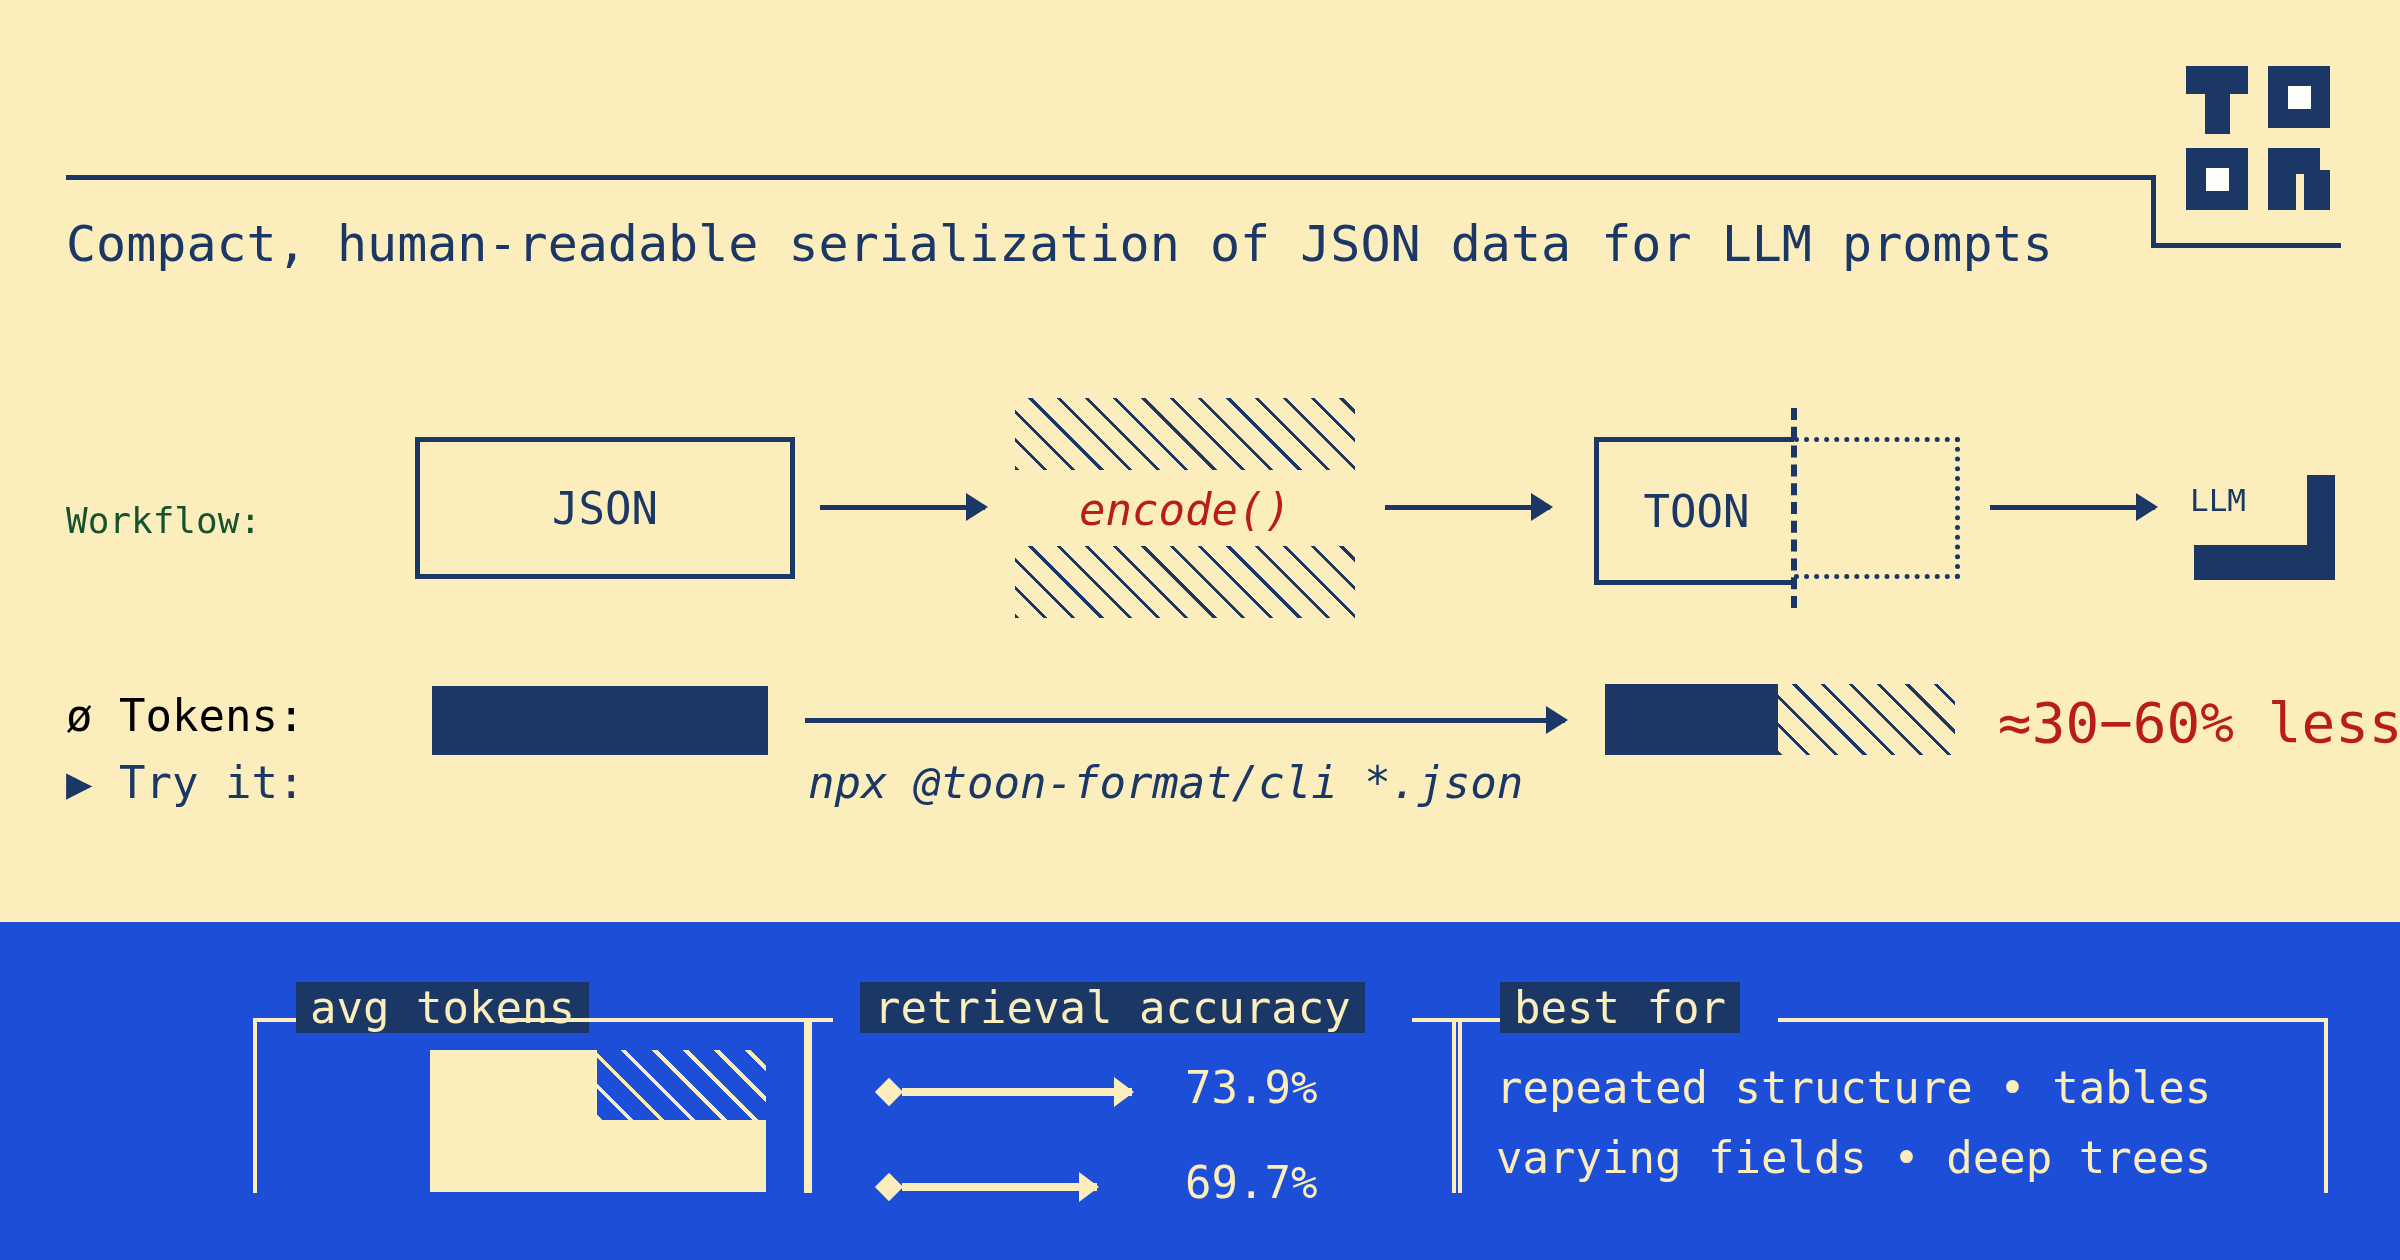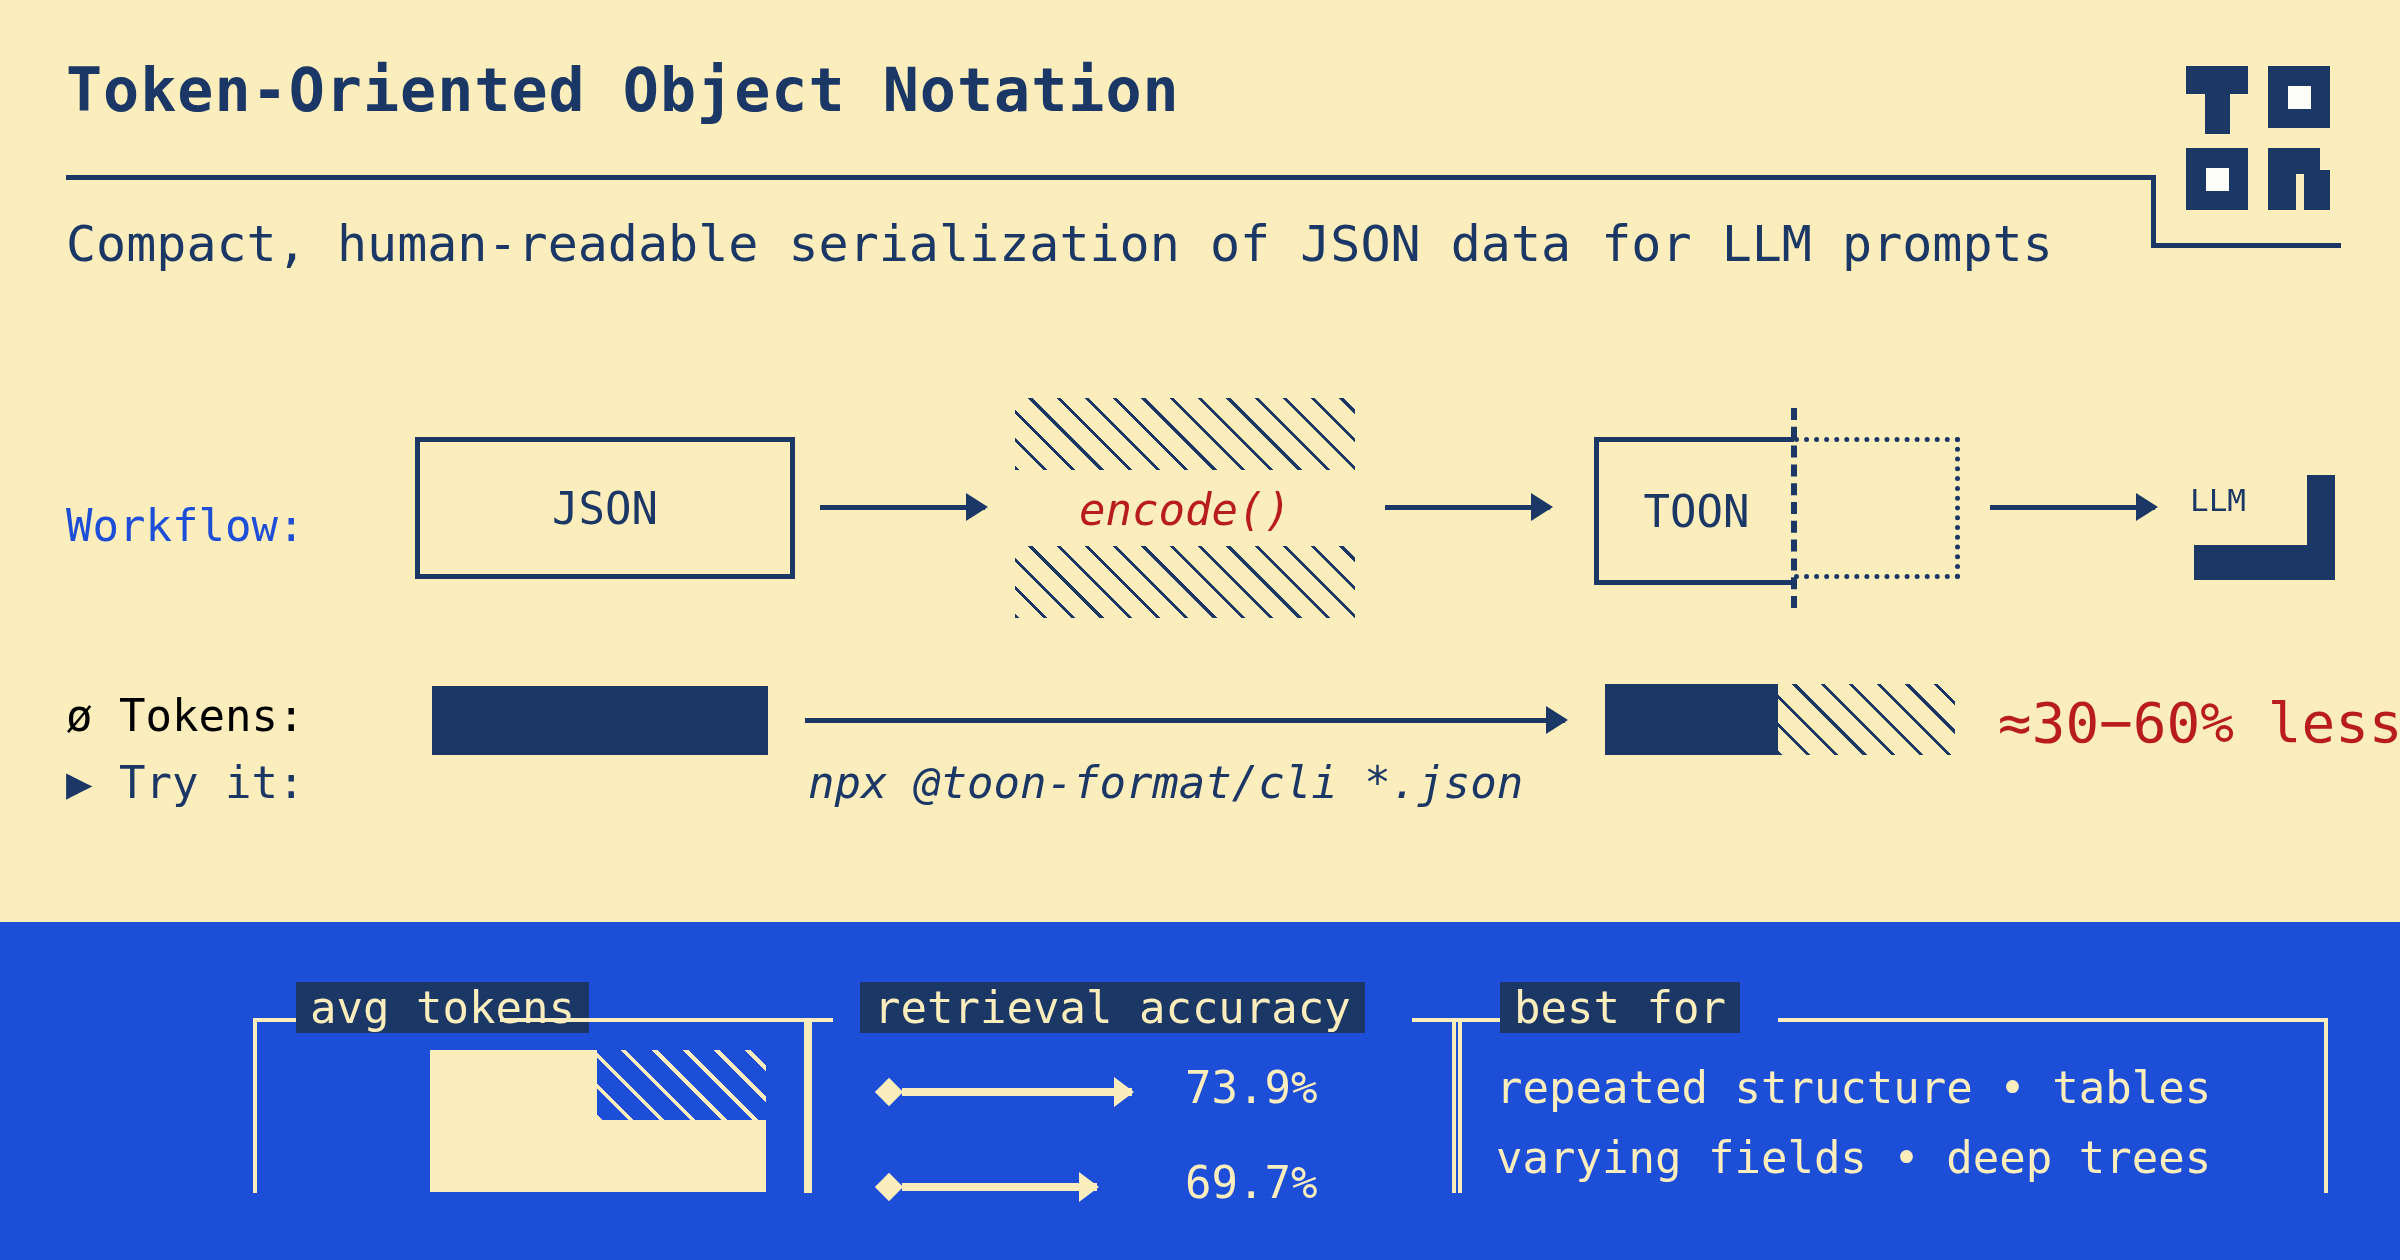--- a/index.html
+++ b/index.html
@@ -33,21 +33,21 @@
   .lg-t-stem{left:19px;top:28px;width:25px;height:40px;background:#1a3765;}
   .lg-o1{left:82px;top:0;width:62px;height:62px;background:#1a3765;}
   .lg-o1 i{position:absolute;left:20px;top:20px;width:23px;height:23px;background:#fdfdfa;display:block;}
   .lg-o2{left:0;top:82px;width:62px;height:62px;background:#1a3765;}
   .lg-o2 i{position:absolute;left:20px;top:20px;width:23px;height:23px;background:#fdfdfa;display:block;}
   .lg-n-l{left:82px;top:82px;width:28px;height:62px;background:#1a3765;}
   .lg-n-top{left:82px;top:82px;width:52px;height:26px;background:#1a3765;}
   .lg-n-r{left:118px;top:104px;width:26px;height:40px;background:#1a3765;}
 
   
-  .wf-label{position:absolute;left:66px;top:500px;font-size:44px;color:#1d4ed8;white-space:nowrap;}
+  .wf-label{position:absolute;left:66px;top:500px;font-size:36px;color:#14532d;white-space:nowrap;}
   .box{position:absolute;border:5px solid #1a3765;box-sizing:border-box;
        display:flex;align-items:center;justify-content:center;
        font-size:44px;color:#1a3765;}
   .box-json{left:415px;top:437px;width:380px;height:142px;}
 
   .arrow{position:absolute;height:5px;background:#1a3765;}
   .arrow:after{content:"";position:absolute;right:-3px;top:-12px;
     width:0;height:0;border-left:22px solid #1a3765;
     border-top:14px solid transparent;border-bottom:14px solid transparent;}
   .arw1{left:820px;top:505px;width:165px;}
@@ -107,21 +107,20 @@
     border-top:15px solid transparent;border-bottom:15px solid transparent;}
   .diamond{position:absolute;width:20px;height:20px;background:#fbeebc;transform:rotate(45deg);}
   .ret-val{position:absolute;font-size:44px;color:#fbeebc;white-space:nowrap;}
   .bf-line{position:absolute;font-size:44px;color:#fbeebc;white-space:nowrap;}
 </style>
 </head>
 <body>
 
 <div class="stage">
 
-  <div class="title">Token-Oriented Object Notation</div>
   <div class="rule-h1"></div>
   <div class="rule-v"></div>
   <div class="rule-h2"></div>
   <div class="subtitle">Compact, human-readable serialization of JSON data for LLM prompts</div>
 
   <div class="logo">
     <span class="cell lg-t-bar"></span>
     <span class="cell lg-t-stem"></span>
     <span class="cell lg-o1">
         <i></i>

